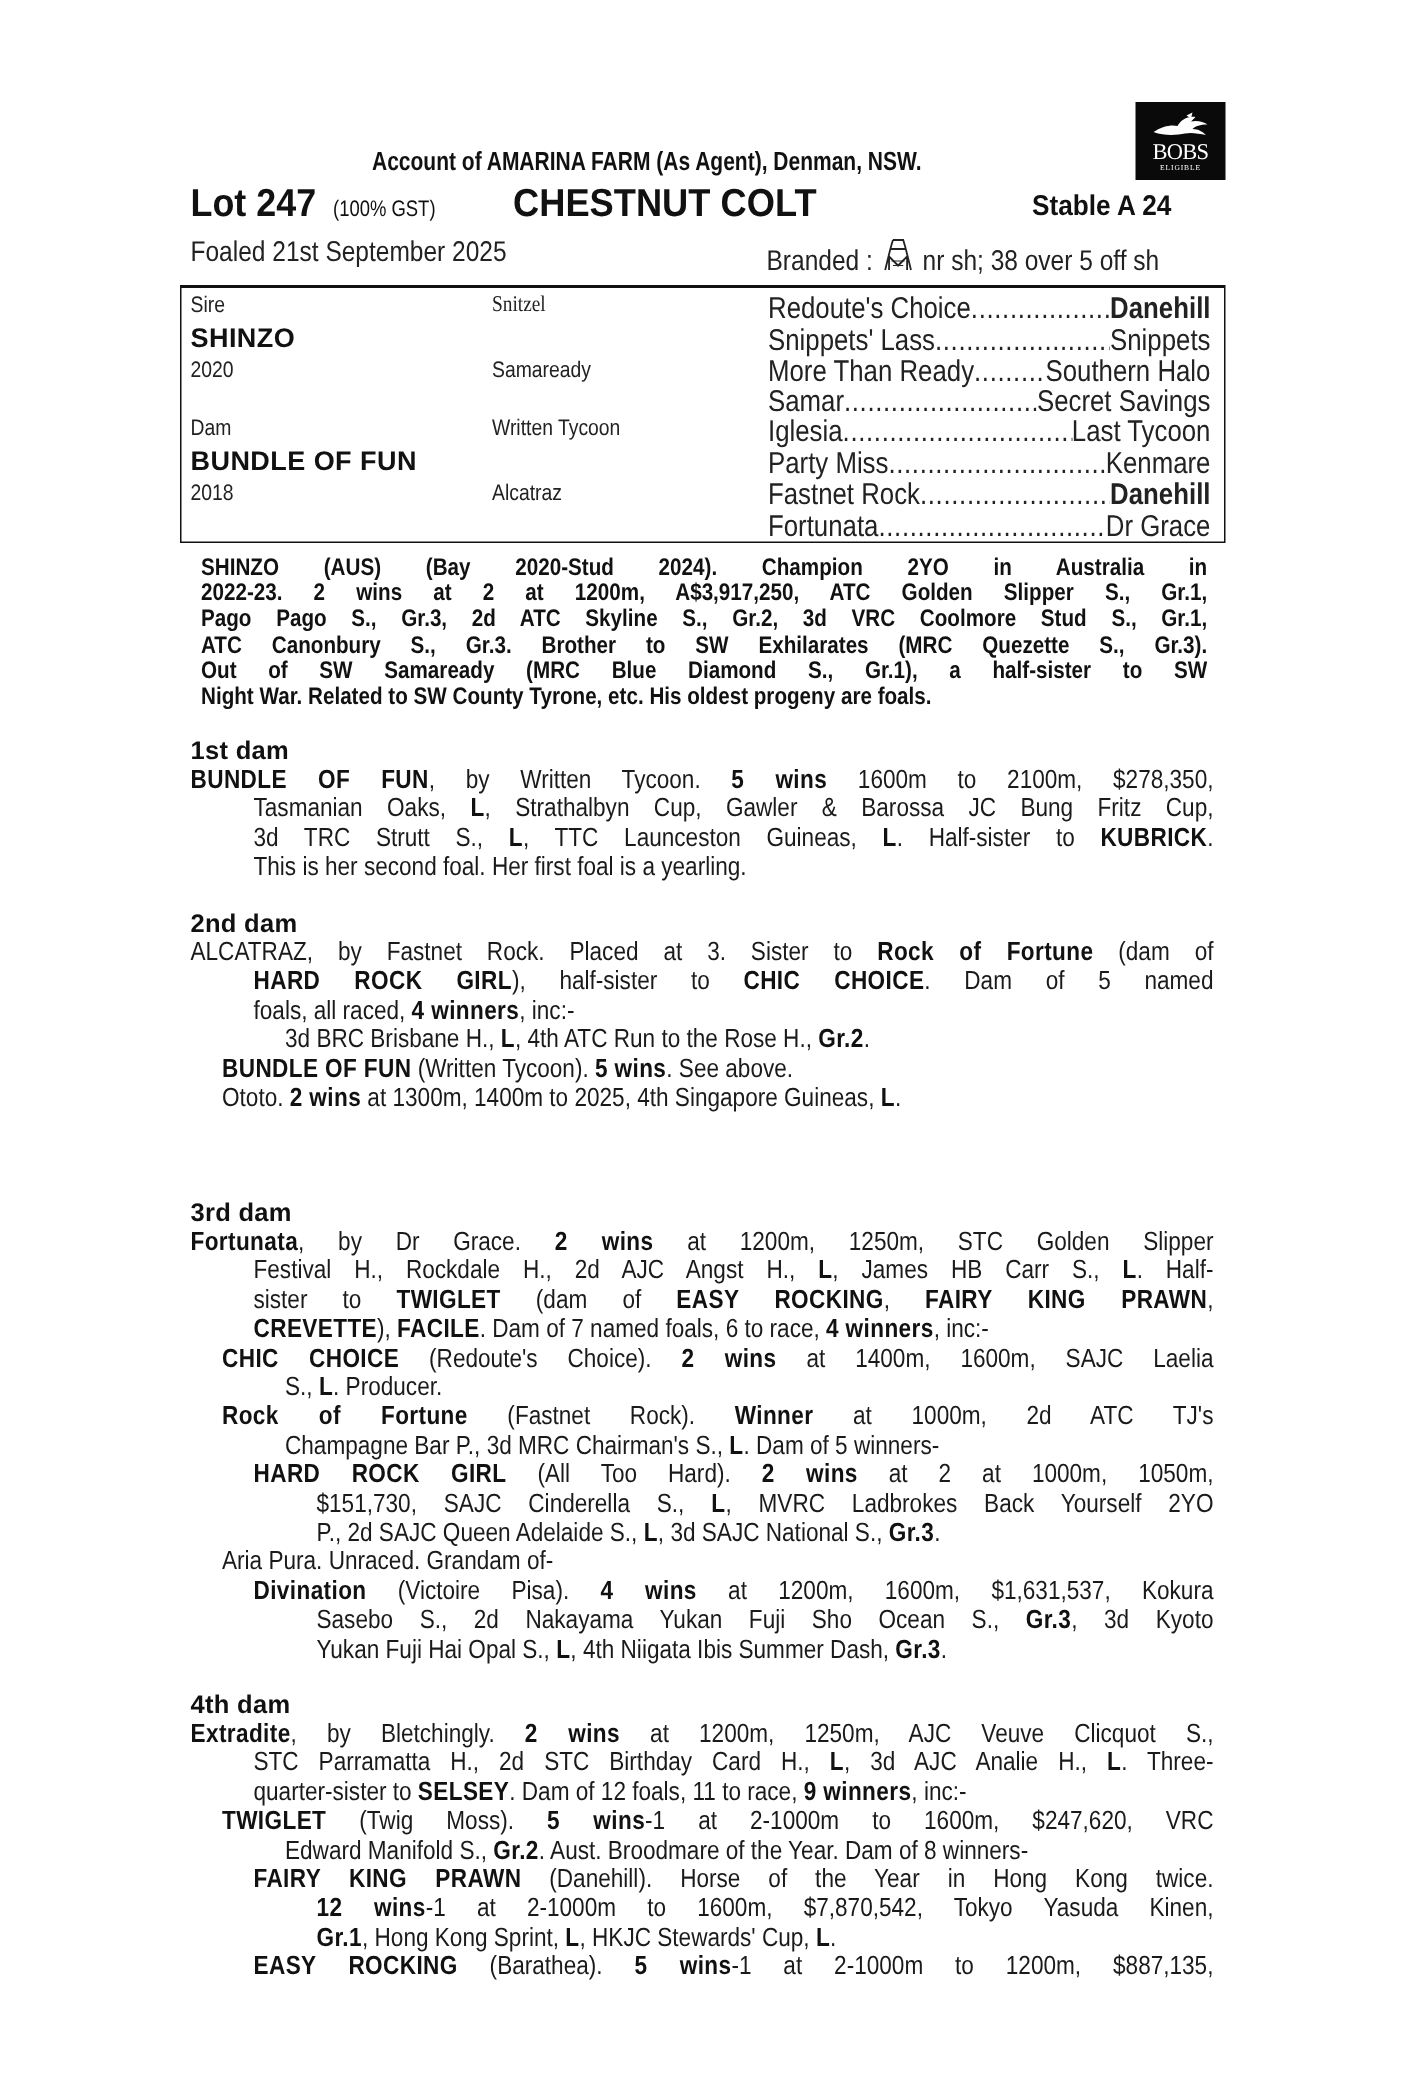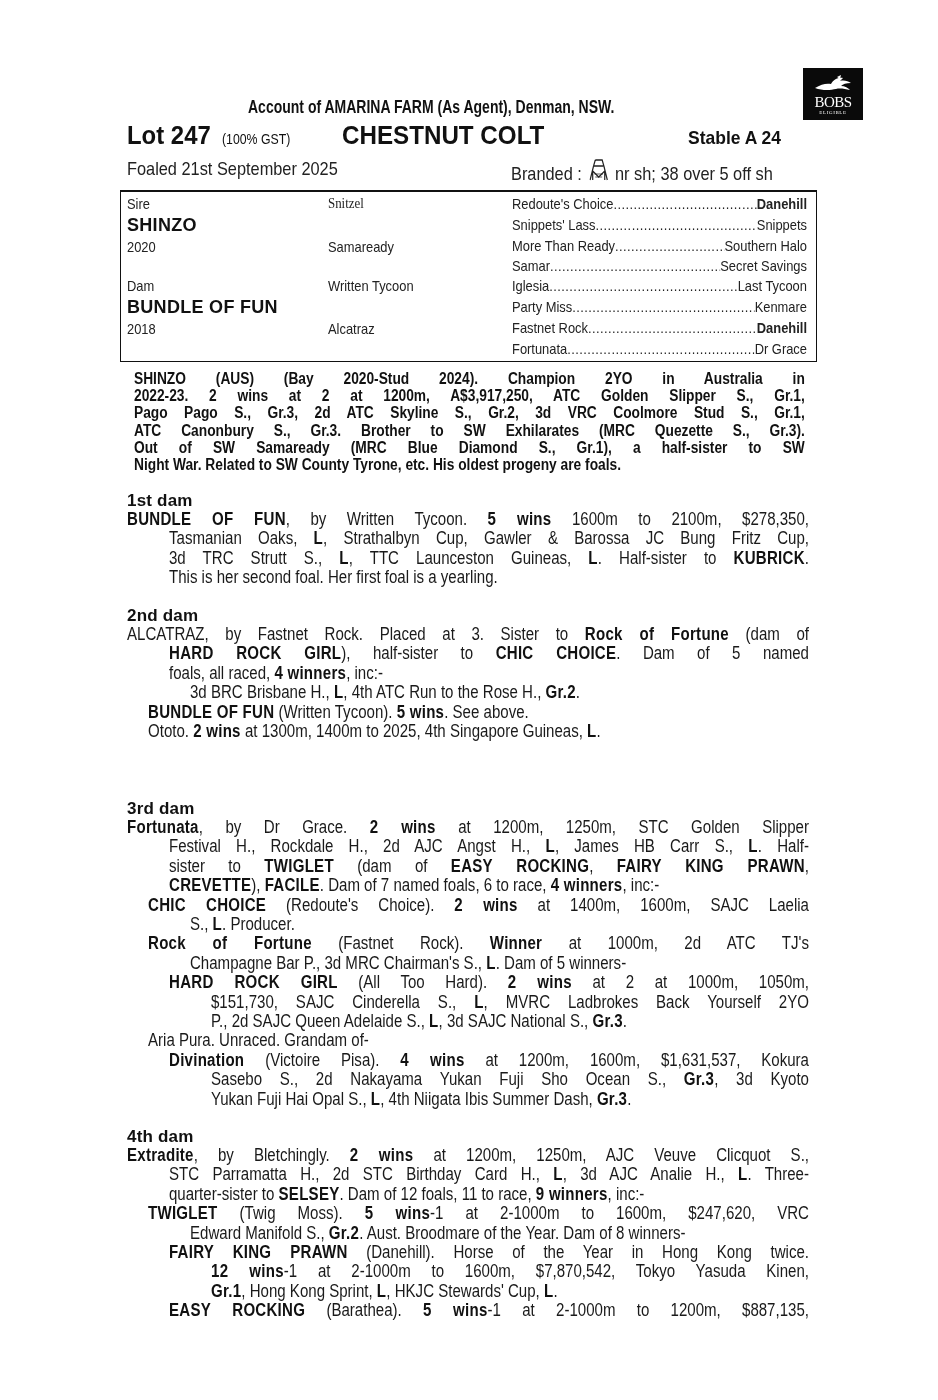--- a/index.html
+++ b/index.html
@@ -18,21 +18,20 @@
     left: 248px; top: 97px;
     font-size: 17.5px; font-weight: bold;
     transform: scaleX(0.80); transform-origin: left center;
     white-space: nowrap;
   }
   #bobs {
     left: 757px; top: 68px; width: 60px; height: 52px;
     background: #0a0a0a; color: #fff;
     display: flex; flex-direction: column; align-items: center; justify-content: flex-end;
     padding-bottom: 4px;
-    margin-left: 46px;
   }
   #bobs svg { position: absolute; top: 6px; left: 10px; }
   #bobs .bobs-word { font-family: "Liberation Serif", serif; font-size: 15px; line-height: 13px; letter-spacing: -0.5px; }
   #bobs .bobs-elig { font-family: "Liberation Serif", serif; font-size: 5px; letter-spacing: 0.6px; line-height: 7px; }
 
   #lot-line { left: 127px; top: 120px; white-space: nowrap; }
   #lot-label { font-size: 26px; font-weight: 900; display:inline-block; transform: scaleX(0.92); transform-origin:left center; }
   #lot-gst { font-size: 15px; display:inline-block; }
   #colt { left: 342px; top: 120px; font-size: 26px; font-weight: 900; white-space: nowrap; transform: scaleX(0.93); transform-origin:left center; }
   #stable { left: 688px; top: 127px; font-size: 19px; font-weight: bold; white-space: nowrap; transform: scaleX(0.92); transform-origin:left center; }
@@ -42,21 +41,21 @@
   .brand-mark { display:inline-block; vertical-align: -2px; margin: 0 3px; }
 
   
   #pedigree {
     left: 120px; top: 190px; width: 697px; height: 172px;
     border: 1px solid #111; border-top: 2px solid #111;
   }
   .ped-cell { position: absolute; font-size: 15px; white-space: nowrap; color:#222; }
   .ped-cell span.c { display:inline-block; transform: scaleX(0.86); transform-origin:left center; }
   .ped-big { font-size: 18px; font-weight: 900; color:#111; letter-spacing: 0.3px; }
-  .anc-row { position:absolute; left: 391px; width: 295px; height: 20px; font-size: 15px; color:#222; }
+  .anc-row { position:absolute; left: 391px; width: 295px; height: 20px; font-size: 20px; color:#222; }
   .anc-row .inner {
     display:flex; width: 343px; transform: scaleX(0.86); transform-origin:left center;
   }
   .anc-row .name { white-space: nowrap; }
   .anc-row .dots { flex: 1; overflow: hidden; white-space: nowrap; letter-spacing: 0.5px; }
   .anc-row .dots::before { content: "................................................................................................"; }
   .anc-row .sire { white-space: nowrap; }
   .anc-row .sire.bold { font-weight: 900; }
 
   

